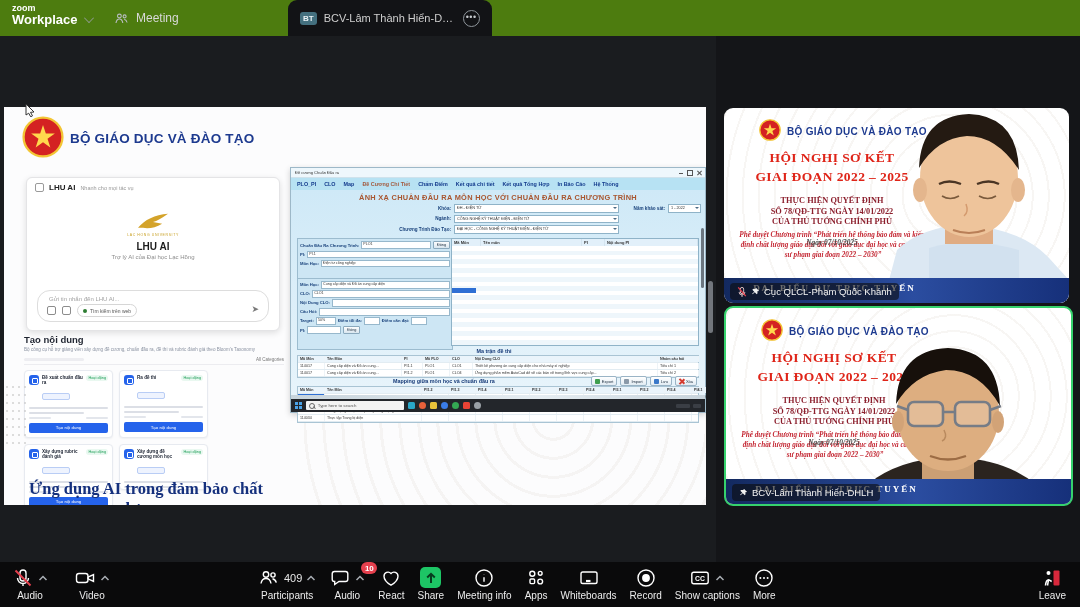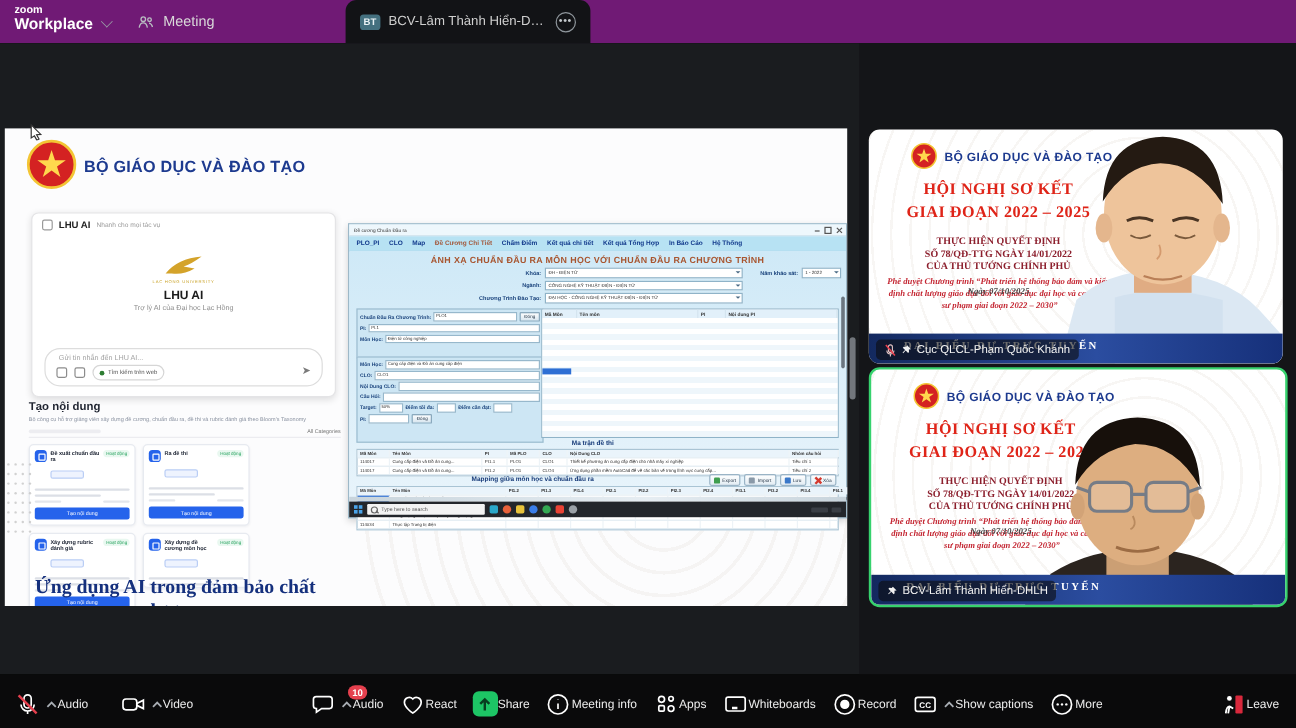--- a/index.html
+++ b/index.html
@@ -1,19 +1,19 @@
 <!DOCTYPE html>
 <html><head>
 <meta charset="utf-8">
 <style>
   html,body{margin:0;padding:0;background:#000;}
   .screen{position:relative;width:1080px;height:607px;overflow:hidden;background:#000;
     font-family:"Liberation Sans",sans-serif;-webkit-font-smoothing:antialiased;}
   
-  .topbar{position:absolute;top:0;left:0;right:0;height:36px;background:#701a75;color:#e6e6e6;}
+  .topbar{position:absolute;top:0;left:0;right:0;height:36px;background:#4d7c0f;color:#e6e6e6;}
   .logo{position:absolute;left:12px;top:4px;line-height:1.05;color:#fff;}
   .logo .z1{font-size:9px;font-weight:700;display:block;}
   .logo .z2{font-size:13px;font-weight:700;display:block;}
   .chev{position:absolute;left:84px;top:13px;width:9px;height:9px;border-right:1.5px solid #9aa0a6;border-bottom:1.5px solid #9aa0a6;transform:rotate(45deg) scale(.7);}
   .meeting-tab{position:absolute;left:114px;top:0;height:36px;display:flex;align-items:center;gap:7px;font-size:12px;color:#d9d9d9;}
   .share-tab{position:absolute;left:288px;top:0;height:36px;background:#121316;border-radius:9px 9px 0 0;display:flex;align-items:center;gap:7px;padding:0 12px;}
   .bt-badge{background:#44707f;color:#e9f2f5;font-size:8px;font-weight:700;border-radius:3px;padding:2px 3px;}
   .share-tab .lbl{font-size:11px;color:#cfcfcf;white-space:nowrap;max-width:132px;overflow:hidden;text-overflow:ellipsis;}
   .tab-more{width:15px;height:15px;border:1px solid #8f969c;border-radius:50%;color:#c5c9cd;font-size:9px;line-height:13px;text-align:center;letter-spacing:.5px;}
   .top-right{position:absolute;right:8px;top:5px;height:26px;background:#2b2c2f;border-radius:8px;display:flex;align-items:center;gap:15px;padding:0 13px;font-size:11px;color:#ececec;}
@@ -70,21 +70,21 @@
   .c-ico:after{content:"";position:absolute;left:3px;top:3px;width:4px;height:4px;border:1px solid #fff;border-radius:1px;}
   .c-title{font-size:4.6px;font-weight:700;color:#1d2433;line-height:5.4px;flex:1;}
   .c-status{font-size:3.8px;color:#1d9e57;background:#e9f8f0;border-radius:4px;padding:1px 2px;flex:none;}
   .c-pill{display:inline-block;width:26px;height:5px;border:1px solid #b9cdf5;background:#eef3fe;border-radius:2px;margin:2px 0 0 13px;}
   .c-line{height:2px;background:#dcdfe6;border-radius:1px;margin-top:3px;}
   .c-line.s{width:70%;}
   .c-meta{display:flex;justify-content:space-between;margin-top:3px;}
   .c-meta span{width:22px;height:2px;background:#e3e6ec;border-radius:1px;}
   .c-btn{margin-top:4px;height:10px;background:#2563eb;border-radius:2px;color:#fff;font-size:4.4px;display:flex;align-items:center;justify-content:center;}
   
-  .app{position:absolute;left:286px;top:79px;width:414px;height:244px;background:#d9edf8;border:1px solid #9db8c8;box-shadow:0 2px 6px rgba(0,0,0,.18);font-family:"Liberation Sans",sans-serif;}
+  .app{position:absolute;left:286px;top:60px;width:414px;height:244px;background:#d9edf8;border:1px solid #9db8c8;box-shadow:0 2px 6px rgba(0,0,0,.18);font-family:"Liberation Sans",sans-serif;}
   .a-title{height:9px;background:#eef7fc;display:flex;align-items:center;justify-content:space-between;padding:0 4px;border-bottom:1px solid #cfe2ec;}
   .a-title .t{font-size:4px;color:#333;}
   .a-ctl{display:flex;gap:4px;align-items:center;}
   .a-ctl i{width:4px;height:4px;display:block;}
   .a-min{border-bottom:1px solid #555;height:2px!important;}
   .a-max{border:1px solid #555;}
   .a-cls{position:relative;}
   .a-cls:before,.a-cls:after{content:"";position:absolute;left:1.5px;top:-1px;width:1px;height:6px;background:#555;}
   .a-cls:before{transform:rotate(45deg);}.a-cls:after{transform:rotate(-45deg);}
   .a-menu{height:12px;background:#b7e2f3;border-bottom:1px solid #8fc6de;display:flex;align-items:center;gap:8px;padding:0 6px;}
@@ -157,21 +157,21 @@
   .vt-banner span{position:absolute;left:0;width:64%;top:5px;text-align:center;font:700 9px "Liberation Serif",serif;color:#fff;letter-spacing:2px;white-space:nowrap;}
   .vt-person{position:absolute;bottom:0;}
   .p1{right:0;}
   .p2{left:120px;}
   .vt-pill{position:absolute;left:6px;bottom:3px;height:17px;background:rgba(12,12,12,.6);border-radius:4px;display:flex;align-items:center;gap:4px;padding:0 7px;color:#f3f3f3;font-size:9.5px;white-space:nowrap;z-index:3;}
   
   .toolbar{position:absolute;left:0;right:0;bottom:0;height:45px;background:#0a0a0b;}
   .tb-left{position:absolute;left:12px;top:0;height:100%;display:flex;gap:26px;}
   .tb-center{position:absolute;left:258px;top:0;height:100%;display:flex;gap:13px;}
   .tb-rightz{position:absolute;right:14px;top:0;height:100%;display:flex;}
-  .tb-item{display:flex;align-items:center;justify-content:flex-start;padding-top:4px;color:#ececec;cursor:pointer;}
+  .tb-item{display:flex;flex-direction:column;align-items:center;justify-content:flex-start;padding-top:4px;color:#ececec;cursor:pointer;}
   .tb-ico{position:relative;height:23px;display:flex;align-items:center;gap:4px;}
   .tb-label{font-size:10px;margin-top:1px;white-space:nowrap;}
   .tb-count{font-size:11px;color:#e6e6e6;}
   .tb-badge{position:absolute;top:-4px;right:-12px;min-width:10px;height:12px;background:#e5404e;border-radius:7px;color:#fff;font-size:8px;font-weight:700;display:flex;align-items:center;justify-content:center;padding:0 3px;}
   .share-box{width:21px;height:21px;border-radius:5px;background:#1dc565;display:flex;align-items:center;justify-content:center;}
   svg.ic{display:block;}
 </style>
 </head>
 <body>
 
@@ -700,20 +700,39 @@
             </span>
           </div>
           <div class="tb-label">Video</div>
         </div>
       </div>
     <div class="tb-center" id="tb-center">
         <div class="tb-item">
           <div class="tb-ico">
             <span>
               <svg class="ic" width="22" height="22" viewBox="0 0 22 22" fill="none" stroke="#fff" stroke-width="1.4">
+                <circle cx="8" cy="7.5" r="2.7"></circle>
+                <path d="M3 16.5c.5-3.2 2.6-5 5-5s4.5 1.8 5 5"></path>
+                <circle cx="15" cy="8" r="2.1"></circle>
+                <path d="M14.5 11.7c2 .4 3.3 1.8 3.8 4"></path>
+              </svg>
+            </span>
+            <span class="tb-count">409</span>
+            <span>
+              <svg class="ic" width="10" height="8" viewBox="0 0 10 8" fill="none" stroke="#a8adb3" stroke-width="1.5">
+                <path d="M1.5 6 5 2.5 8.5 6"></path>
+              </svg>
+            </span>
+          </div>
+          <div class="tb-label">Participants</div>
+        </div>
+        <div class="tb-item">
+          <div class="tb-ico">
+            <span>
+              <svg class="ic" width="22" height="22" viewBox="0 0 22 22" fill="none" stroke="#fff" stroke-width="1.4">
                 <path d="M5.5 4.5h11a2.3 2.3 0 0 1 2.3 2.3v5.4a2.3 2.3 0 0 1-2.3 2.3H10l-4.3 3v-3h-.2a2.3 2.3 0 0 1-2.3-2.3V6.8a2.3 2.3 0 0 1 2.3-2.3z"></path>
               </svg>
             </span>
             <span class="tb-badge">10</span>
             <span>
               <svg class="ic" width="10" height="8" viewBox="0 0 10 8" fill="none" stroke="#a8adb3" stroke-width="1.5">
                 <path d="M1.5 6 5 2.5 8.5 6"></path>
               </svg>
             </span>
           </div>

